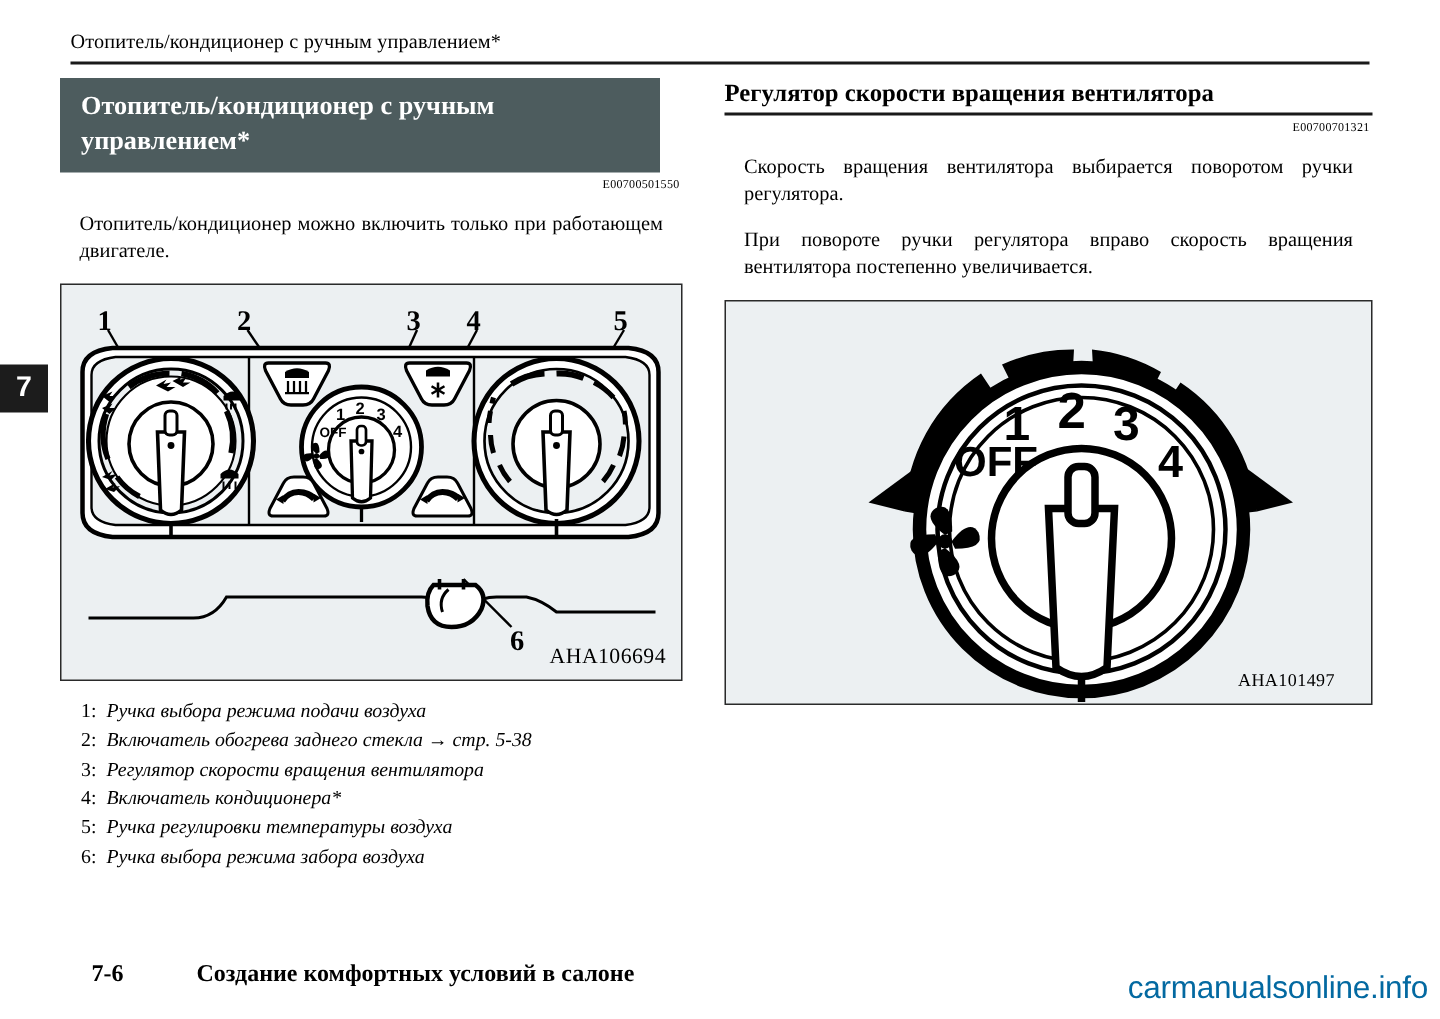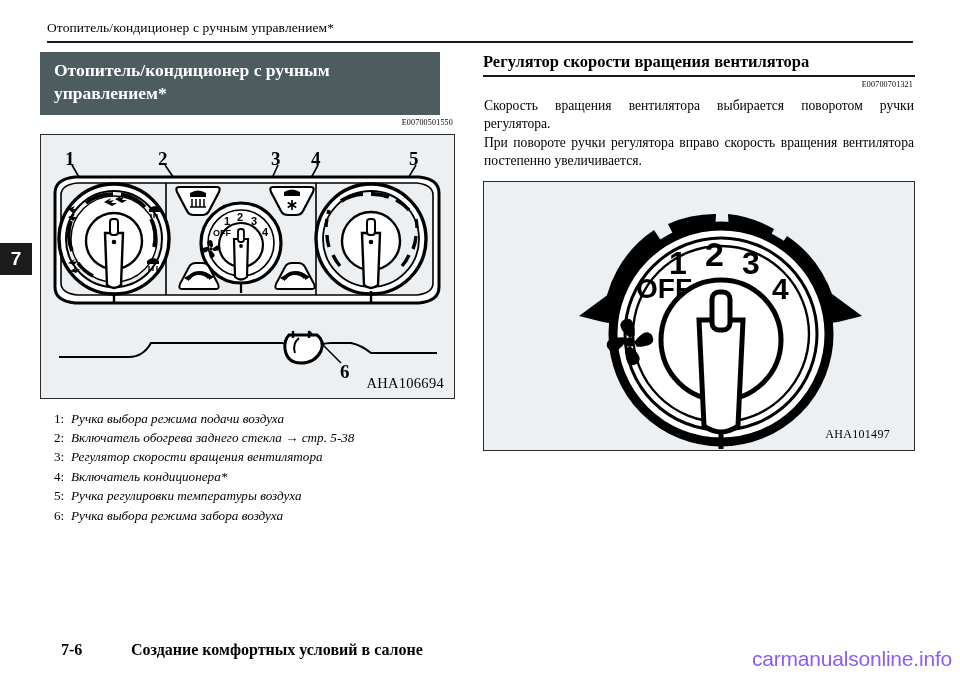--- a/index.html
+++ b/index.html
@@ -57,21 +57,21 @@
     padding-right:2px;
   }
   .ref-code.wide { width:415px; }
 
   .body-text {
     font-size:13.6px;
     line-height:1.33;
     text-align:justify;
     margin-top:8px;
   }
-  .body-text p { margin:1px; }
+  .body-text p { margin:13px; }
 
   
   .subhead-wrap {
     margin-top:21px;
     position:relative;
     width:415px;
   }
   .subhead {
     font-weight:bold;
     font-size:17px;
@@ -118,39 +118,42 @@
   .footer {
     position:absolute; left:61px; bottom:20px;
     font-size:16px;
     font-weight:bold;
   }
   .footer .page-no { display:inline-block; width:70px; }
   .watermark {
     position:absolute; right:8px; bottom:8px;
     font-family:"Liberation Sans", sans-serif;
     font-size:21px;
-    color:#8b5cf6;
+    color:#0369a1;
     letter-spacing:-0.2px;
   }
 
   svg { display:block; }
 </style>
 </head>
 <body>
 
 <div class="running-head">Отопитель/кондиционер с ручным управлением*</div>
 <div class="head-rule"></div>
 
 <div class="chapter-tab">7</div>
 
 <div class="col-left">
 
   <div class="banner">Отопитель/кондиционер с ручным управлением*</div>
   <div class="ref-code wide">E00700501550</div>
 
+  <div class="body-text">
+    <p>Отопитель/кондиционер можно включить только при работающем двигателе.</p>
+  </div>
 
 
   <div class="figure fig-left">
     <svg width="412" height="262" viewBox="0 0 412 262">
       <defs>
         <clipPath id="panelClip">
           <path d="M14,58 Q14,44 34,42 L378,42 Q398,44 398,58 L398,150 Q398,164 378,166 L34,166 Q14,164 14,150 Z"></path>
         </clipPath>
       </defs>
 

